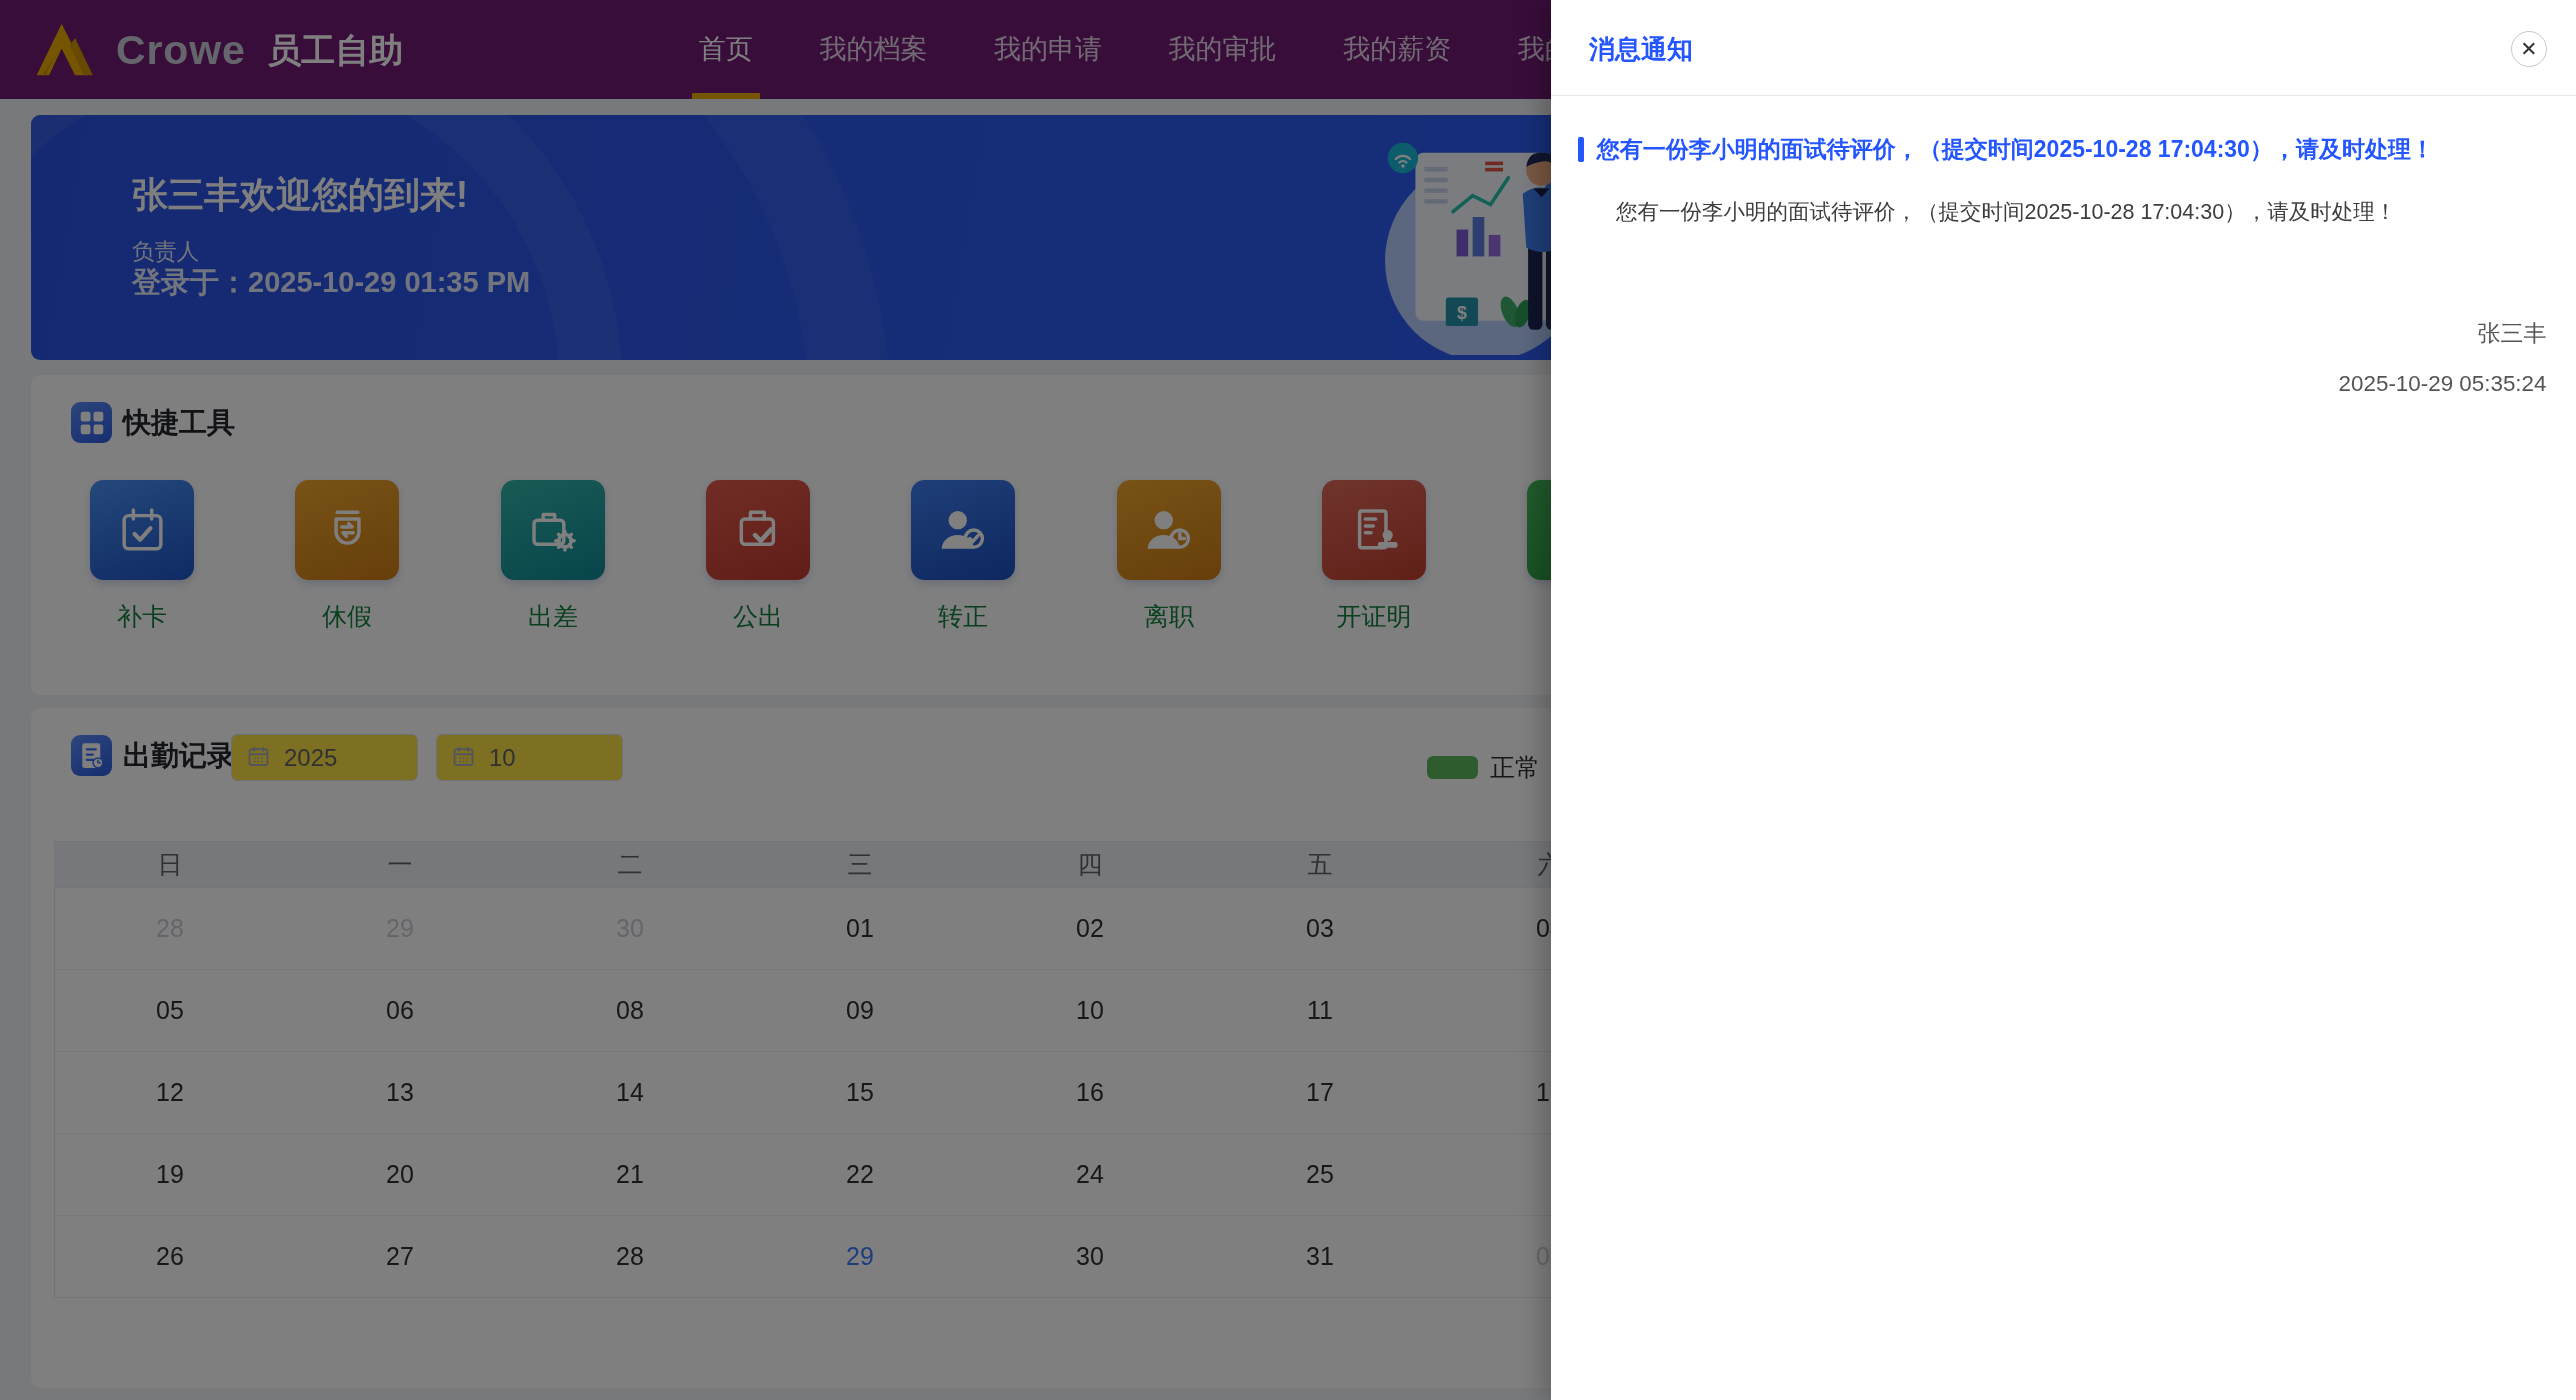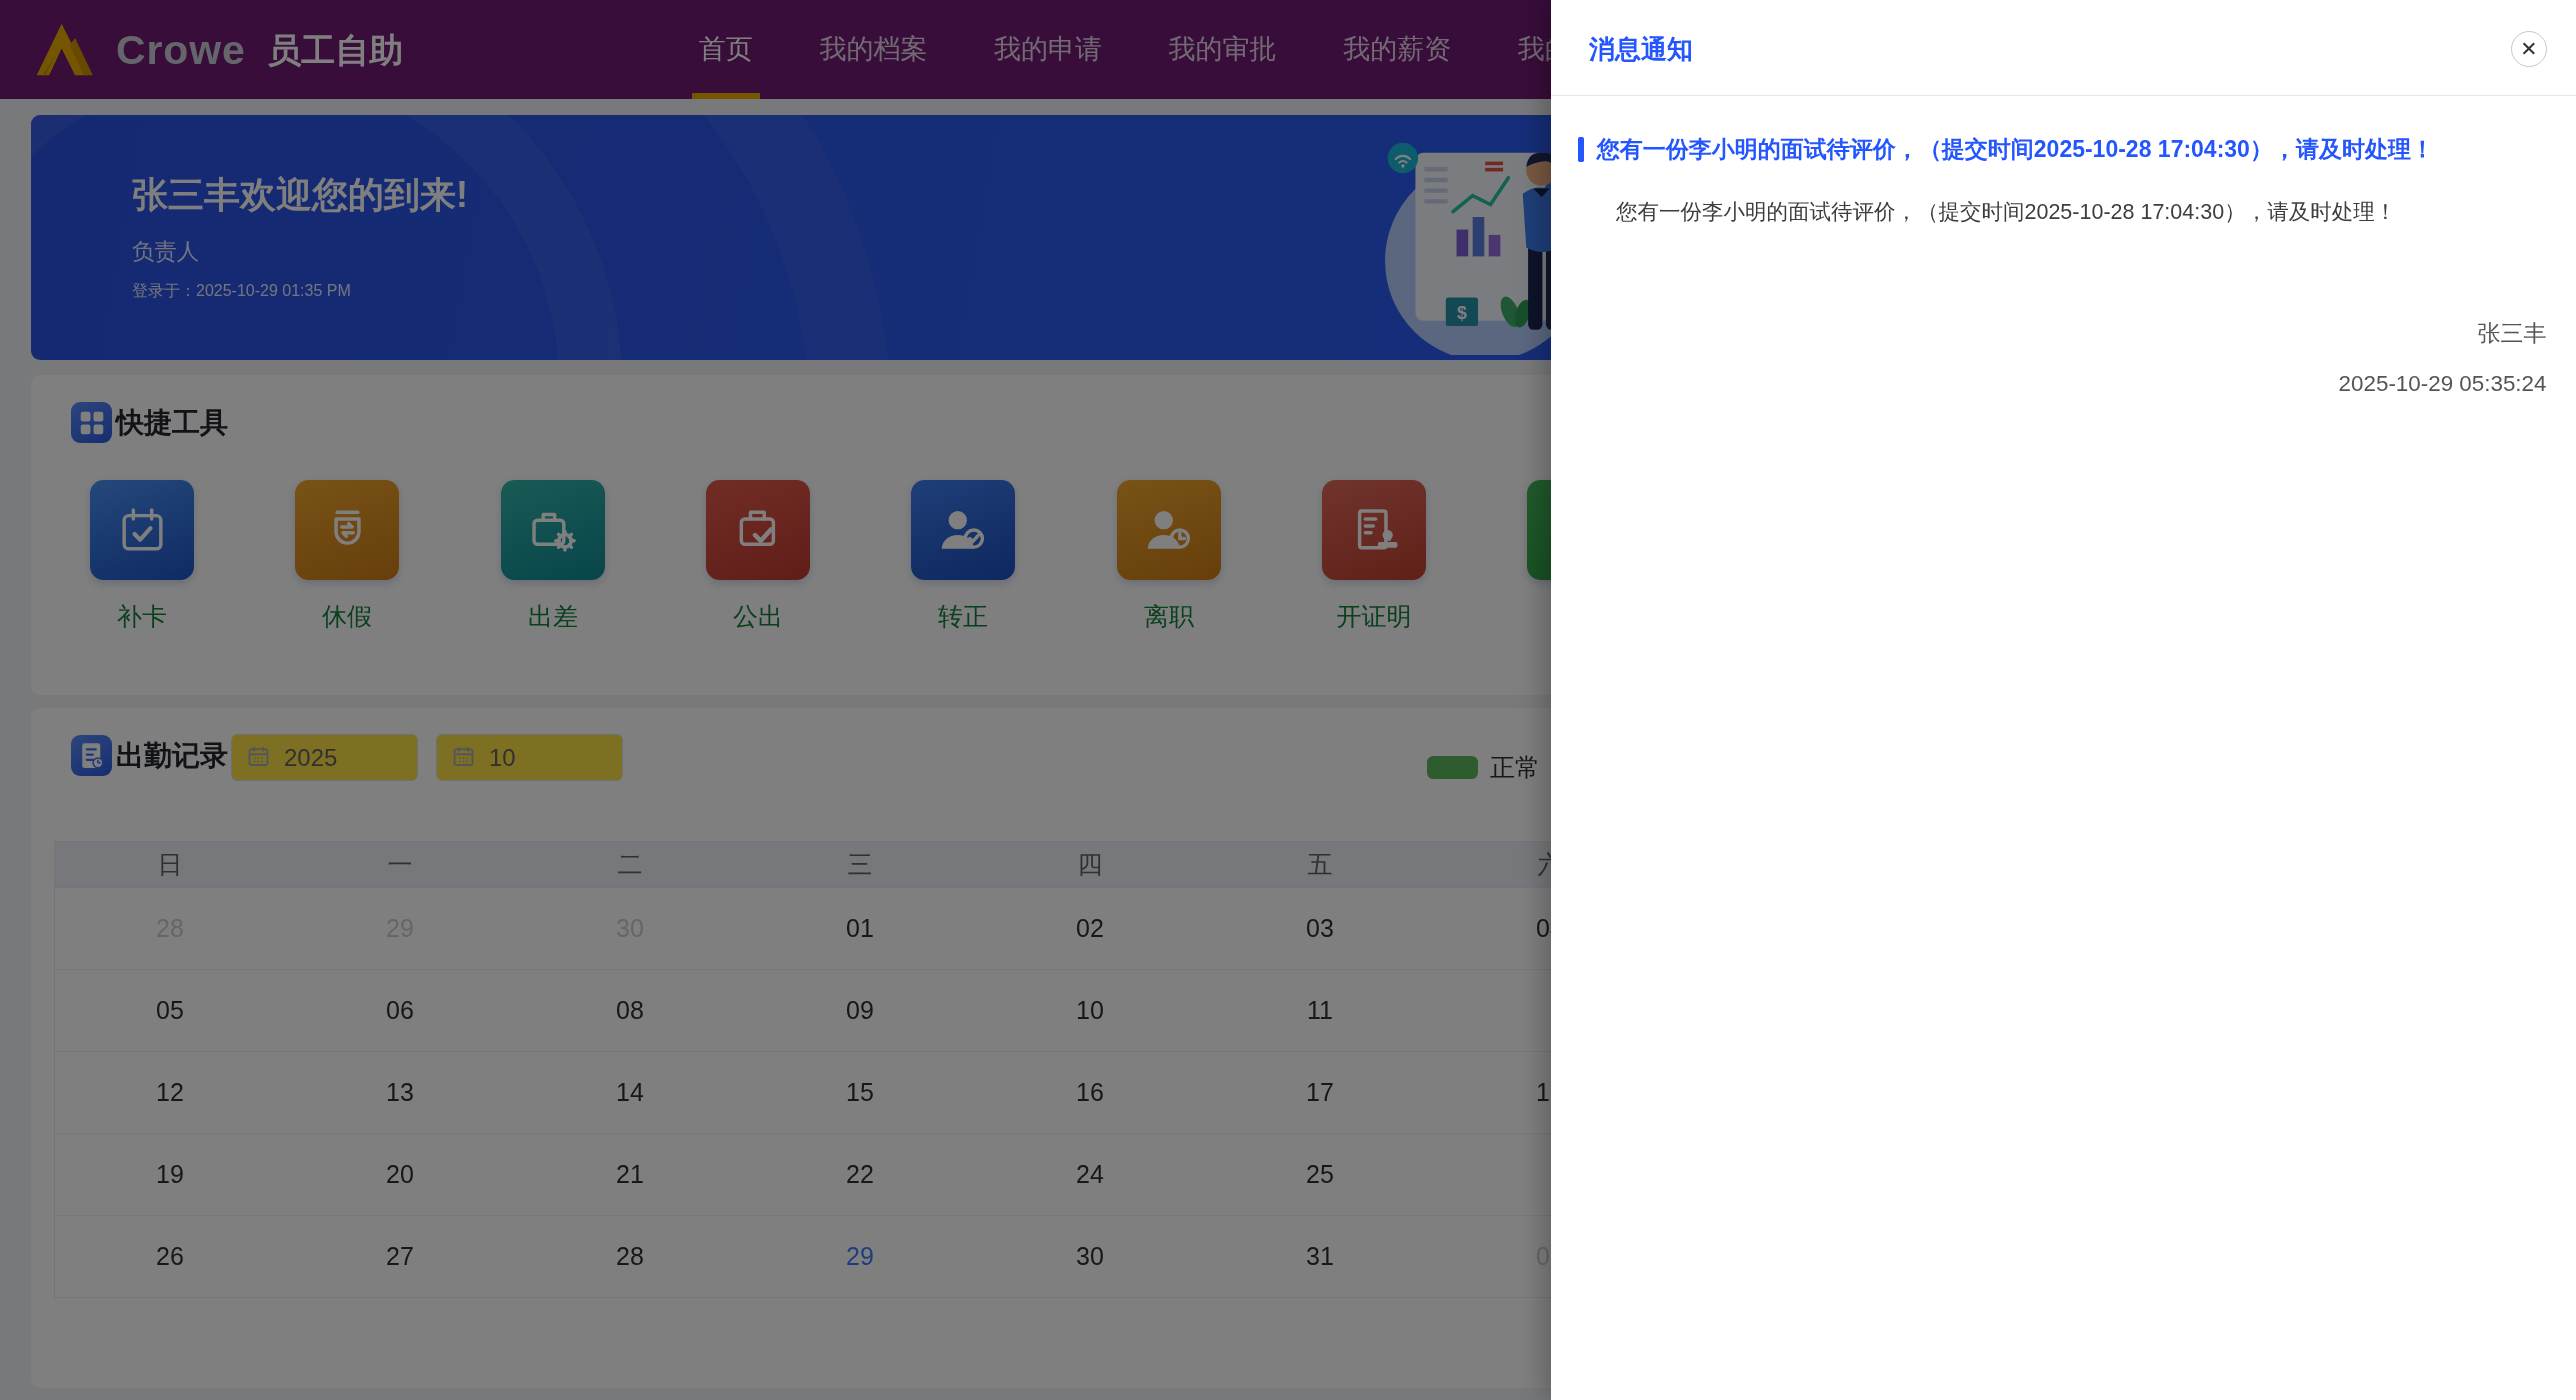--- a/index.html
+++ b/index.html
@@ -19,27 +19,27 @@
   .nav-item.active{color:#ffffff;margin-left:32px;}
   .nav-item.active::after{content:"";position:absolute;left:-5.4px;right:-5.4px;bottom:0;height:6.3px;background:#eaaa00;}
   
   .banner{position:absolute;left:31px;top:115px;width:2513px;height:245px;border-radius:9px;
     background:linear-gradient(100deg,#2a53e4 0%,#2c5cf2 55%,#2f66fa 100%);overflow:hidden;z-index:1;}
   .banner .arc1,.banner .arc2{position:absolute;border-radius:50%;border:63px solid rgba(255,255,255,0.06);}
   .banner .arc1{width:626px;height:626px;left:-161px;top:-107px;}
   .banner .arc2{width:984px;height:984px;left:-286px;top:-268px;border-width:81px;border-color:rgba(255,255,255,0.045);}
   .banner-welcome{position:absolute;left:101px;top:56px;font-size:36px;font-weight:700;color:#ffffff;}
   .banner-role{position:absolute;left:101px;top:121px;font-size:22.4px;color:rgba(255,255,255,.88);}
-  .banner-login{position:absolute;left:101px;top:166px;font-size:16px;color:rgba(255,255,255,.88);}
+  .banner-login{position:absolute;left:101px;top:148px;font-size:29px;color:rgba(255,255,255,.88);font-weight:bold;}
   .banner-illu{position:absolute;left:1329px;top:7.2px;}
   
   .card{position:absolute;left:31px;width:2513px;background:#ffffff;border-radius:9px;z-index:1;}
   .card.tools{top:375px;height:320px;}
   .card.attendance{top:708px;height:680px;}
-  .section-head{position:absolute;display:flex;align-items:center;gap:4px;}
+  .section-head{position:absolute;display:flex;align-items:center;gap:11px;}
   .section-icon{width:41px;height:41px;border-radius:9px;background:linear-gradient(150deg,#5a8cf8,#2c5ce0);display:flex;align-items:center;justify-content:center;}
   .section-icon svg{width:36px;height:36px;}
   .section-title{font-size:28px;font-weight:700;color:#22262e;}
   
   .tool{position:absolute;width:206px;text-align:center;}
   .tool-tile{width:104px;height:100px;border-radius:13.4px;margin:0 auto;display:flex;align-items:center;justify-content:center;box-shadow:0 3.6px 9px rgba(30,60,140,.18);cursor:pointer;}
   .tool-tile svg{width:55px;height:55px;}
   .tool-label{margin-top:19.7px;font-size:25px;color:#15803d;}
   
   .sel{position:absolute;top:26px;width:187px;height:47px;border:1.8px solid #dcdfe6;border-radius:6.3px;background:#fde047;display:flex;align-items:center;gap:12.5px;padding-left:12.5px;box-sizing:border-box;cursor:pointer;}

